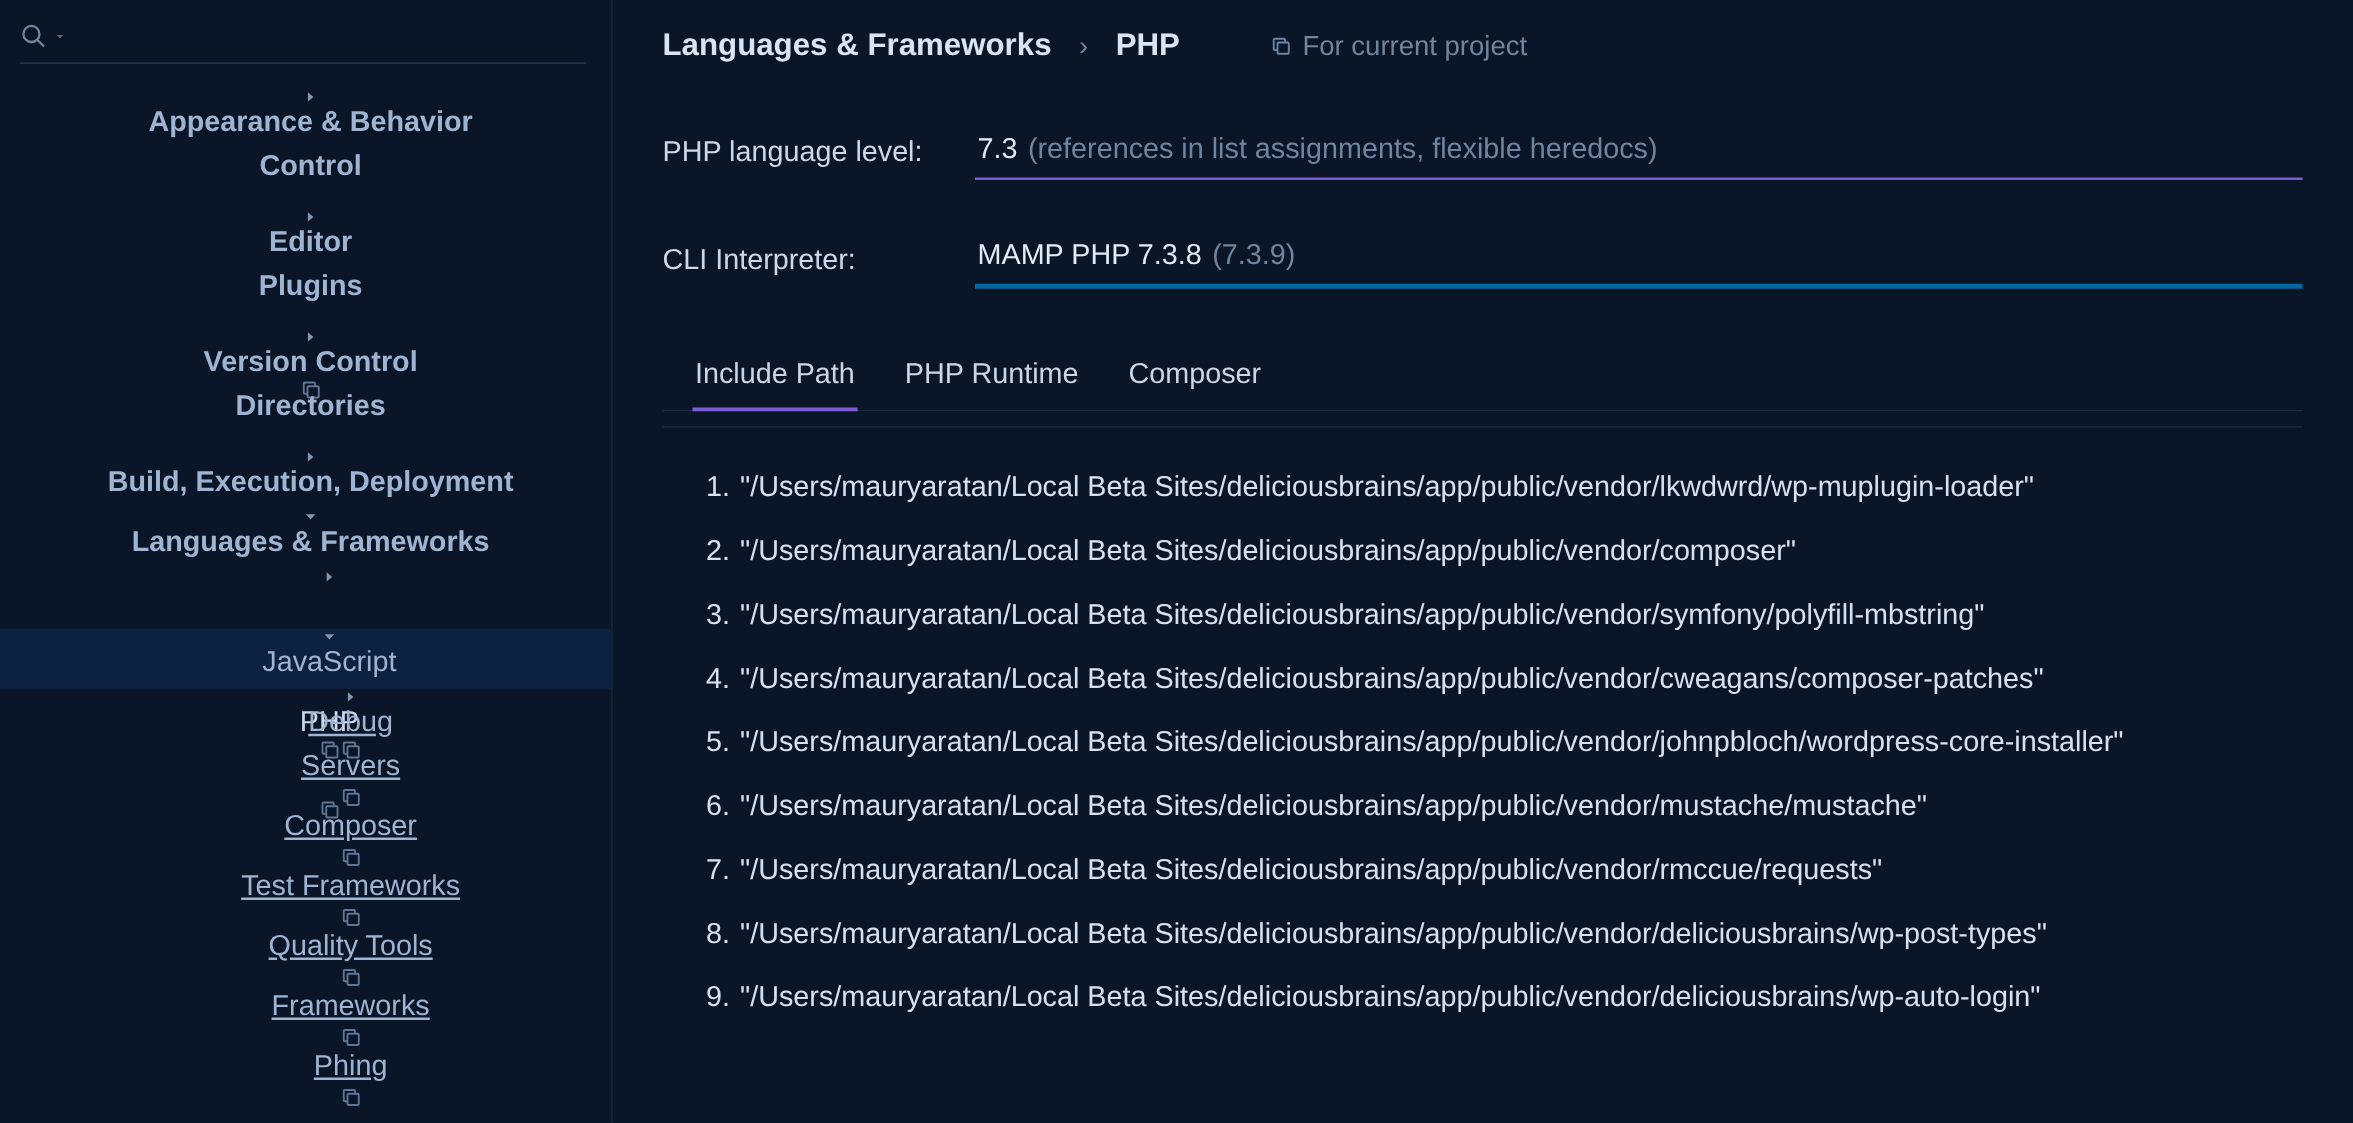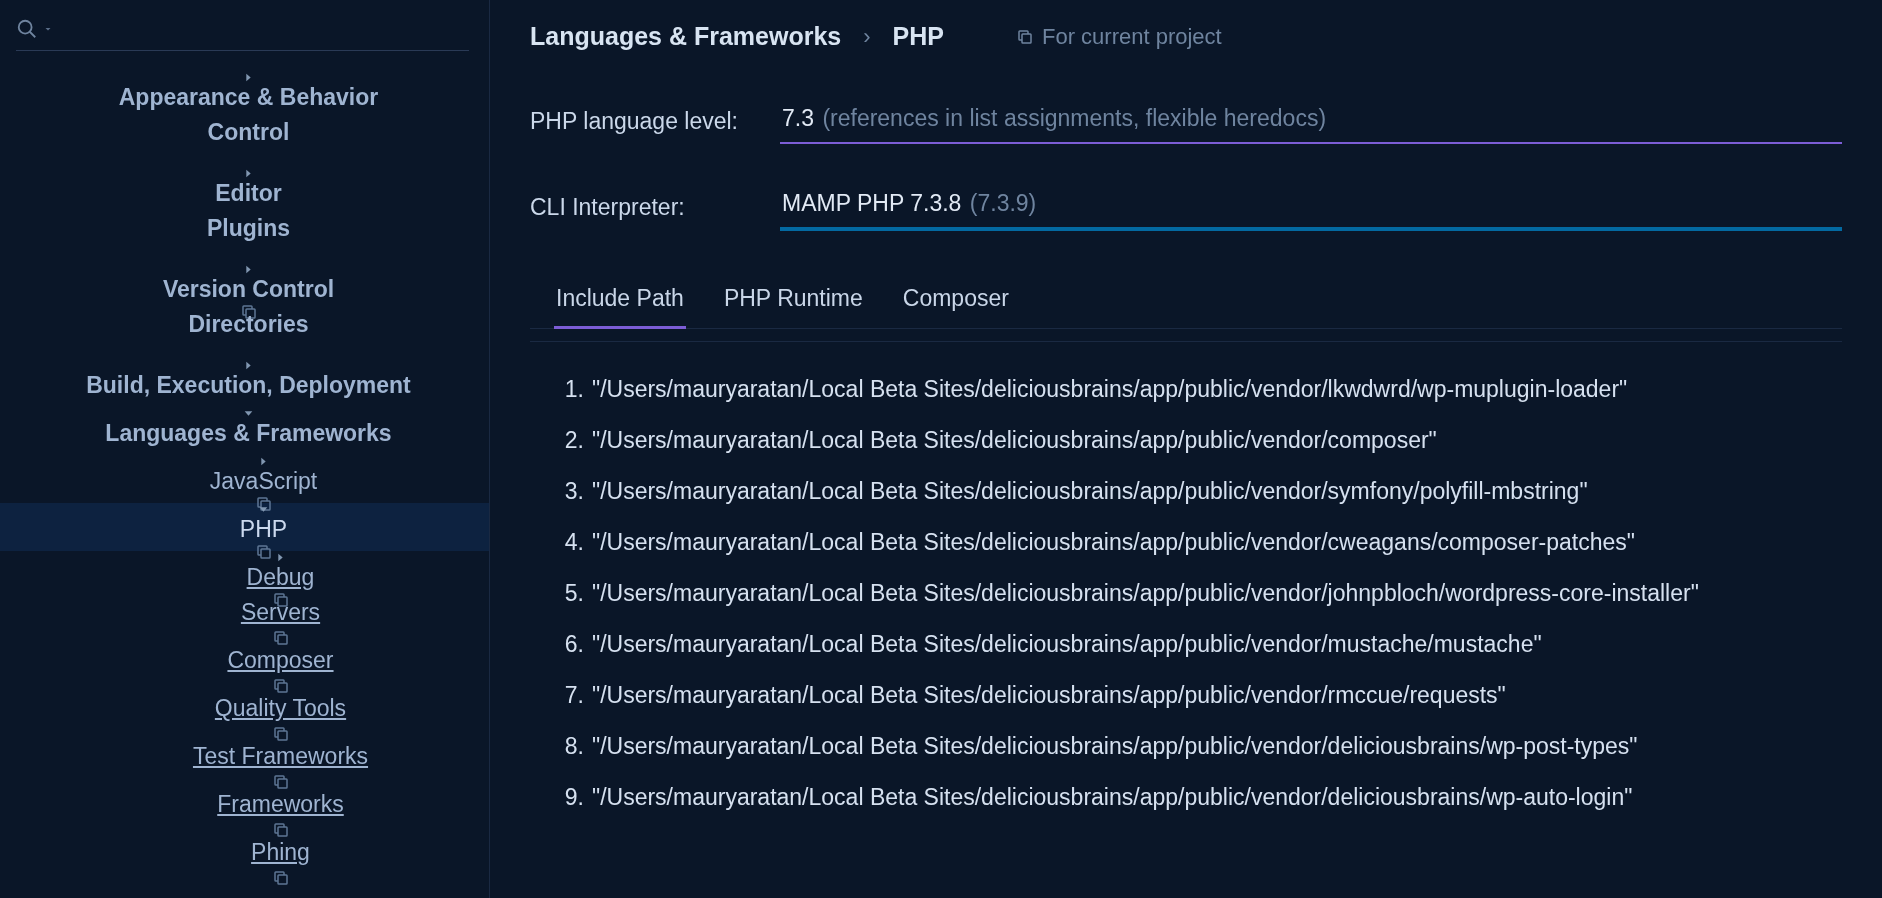--- a/index.html
+++ b/index.html
@@ -59,21 +59,21 @@
     width: 30px;
     display: inline-flex;
     justify-content: center;
     color: #8197b1;
     font-size: 18px;
   }
   .tree-row.no-chev .chev-placeholder {
     width: 30px;
     display: inline-block;
   }
-  .tree-row.depth1 { padding-left: 58px; }
+  .tree-row.depth1 { padding-left: 58px; gap: 48px; }
   .tree-row.depth2 { padding-left: 92px; font-weight: 500; text-decoration: underline; }
   .tree-row.depth1 .label, .tree-row.depth2 .label { font-weight: 500; }
   .tree-row .label { flex: 1; }
   .copy-icon {
     color: #5e7694;
     font-size: 20px;
   }
   .main {
     flex: 1;
     padding: 22px 40px 0 40px;
@@ -305,31 +305,31 @@
       <span class="label">Composer</span>
       <span class="copy-icon">
           <svg width="18" height="18" viewBox="0 0 24 24" fill="none" stroke="currentColor" stroke-width="2">
             <rect x="8" y="8" width="12" height="12" rx="1"></rect>
             <path d="M16 8V5a1 1 0 0 0-1-1H5a1 1 0 0 0-1 1v10a1 1 0 0 0 1 1h3"></path>
           </svg>
         </span>
     </div>
     <div class="tree-row depth2 no-chev">
       <span class="chev-placeholder"></span>
+      <span class="label">Test Frameworks</span>
+      <span class="copy-icon">
+          <svg width="18" height="18" viewBox="0 0 24 24" fill="none" stroke="currentColor" stroke-width="2">
+            <rect x="8" y="8" width="12" height="12" rx="1"></rect>
+            <path d="M16 8V5a1 1 0 0 0-1-1H5a1 1 0 0 0-1 1v10a1 1 0 0 0 1 1h3"></path>
+          </svg>
+        </span>
+    </div>
+    <div class="tree-row depth2 no-chev">
+      <span class="chev-placeholder"></span>
       <span class="label">Quality Tools</span>
-      <span class="copy-icon">
-          <svg width="18" height="18" viewBox="0 0 24 24" fill="none" stroke="currentColor" stroke-width="2">
-            <rect x="8" y="8" width="12" height="12" rx="1"></rect>
-            <path d="M16 8V5a1 1 0 0 0-1-1H5a1 1 0 0 0-1 1v10a1 1 0 0 0 1 1h3"></path>
-          </svg>
-        </span>
-    </div>
-    <div class="tree-row depth2 no-chev">
-      <span class="chev-placeholder"></span>
-      <span class="label">Test Frameworks</span>
       <span class="copy-icon">
           <svg width="18" height="18" viewBox="0 0 24 24" fill="none" stroke="currentColor" stroke-width="2">
             <rect x="8" y="8" width="12" height="12" rx="1"></rect>
             <path d="M16 8V5a1 1 0 0 0-1-1H5a1 1 0 0 0-1 1v10a1 1 0 0 0 1 1h3"></path>
           </svg>
         </span>
     </div>
     <div class="tree-row depth2 no-chev">
       <span class="chev-placeholder"></span>
       <span class="label">Frameworks</span>

